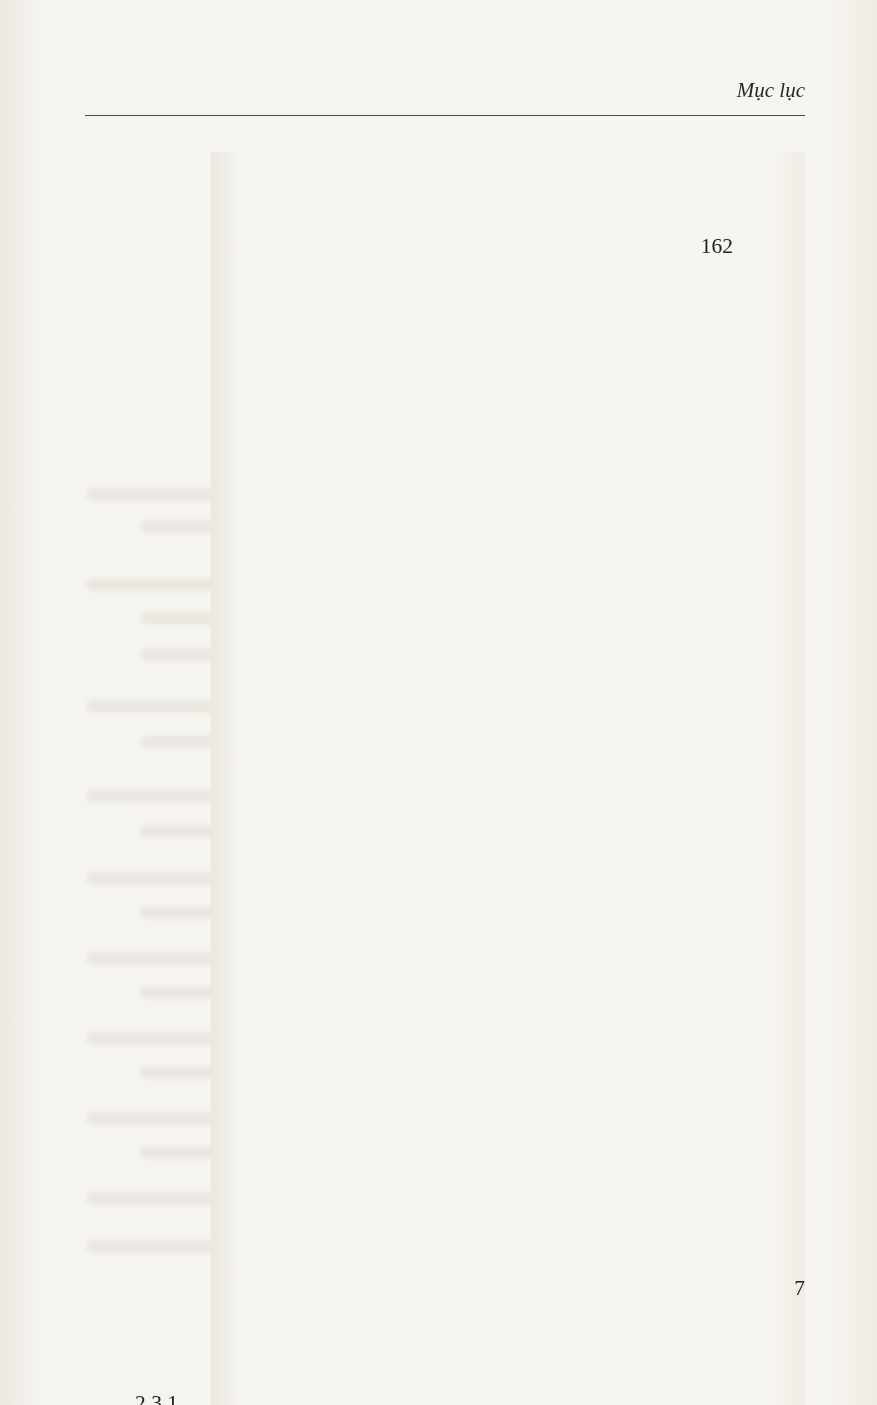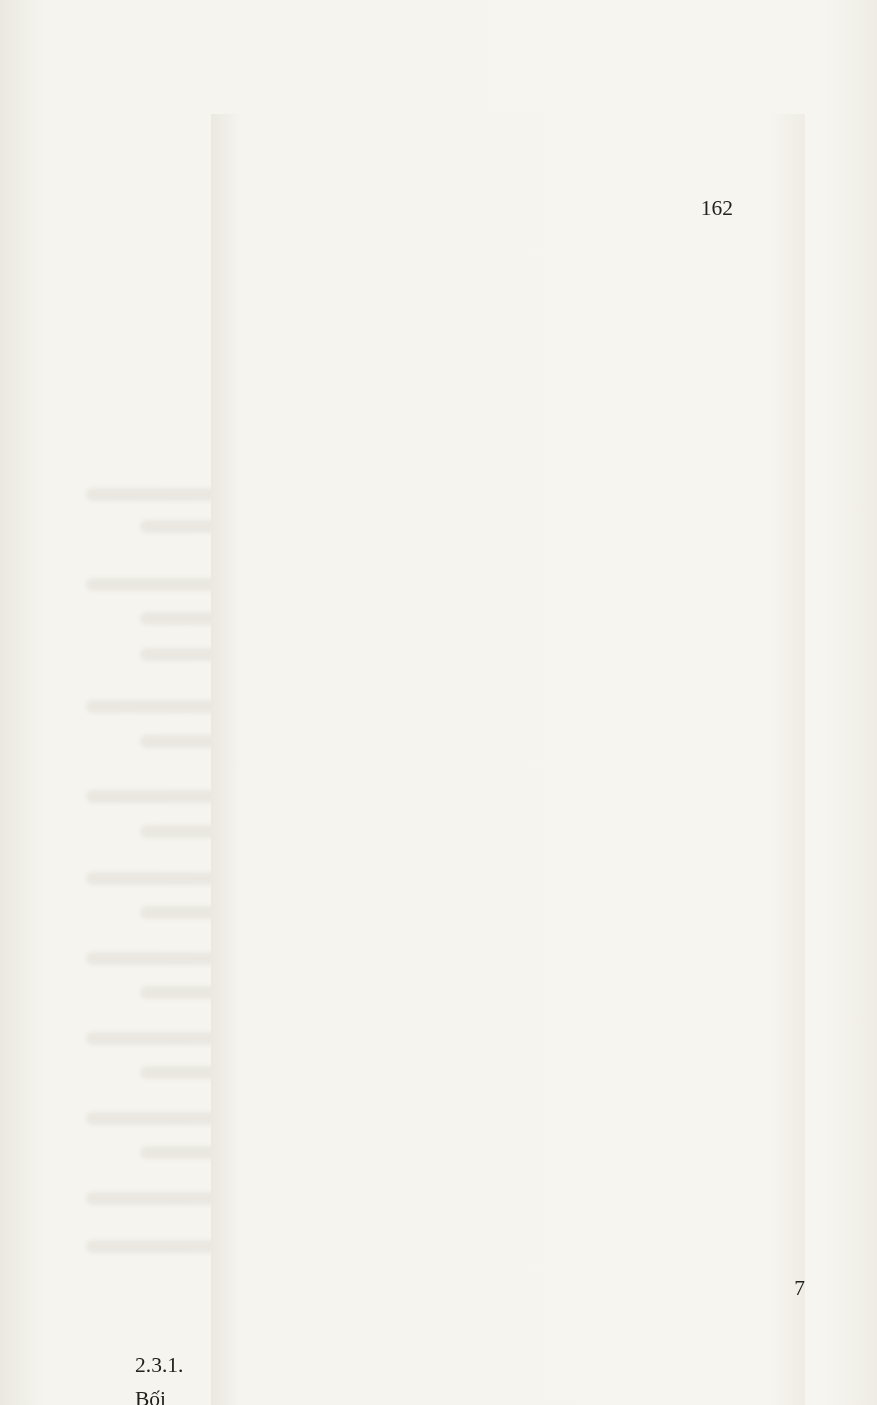--- a/index.html
+++ b/index.html
@@ -77,20 +77,21 @@
     <div class="bleed-bar" style="top:1032px;left:86px;width:580px;"></div>
     <div class="bleed-bar" style="top:1066px;left:140px;width:360px;"></div>
     <div class="bleed-bar" style="top:1112px;left:86px;width:600px;"></div>
     <div class="bleed-bar" style="top:1146px;left:140px;width:520px;"></div>
     <div class="bleed-bar" style="top:1192px;left:86px;width:480px;"></div>
     <div class="bleed-bar" style="top:1240px;left:86px;width:560px;"></div>
   </div>
 
   <div class="content">
 
+    <div class="page-header">Mục lục</div>
 
     <div class="toc">
 
       <div class="row sub">
         <div class="label">2.3.1. Bối cảnh ra đời</div>
         <div class="page">162</div>
       </div>
 
     </div>
   </div>

